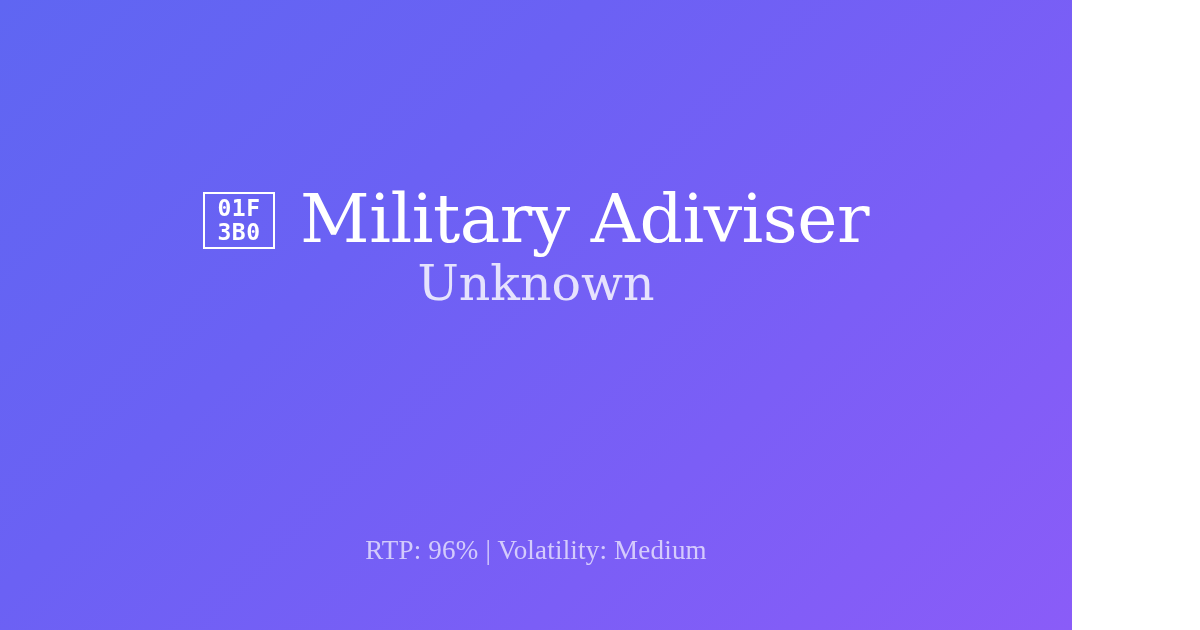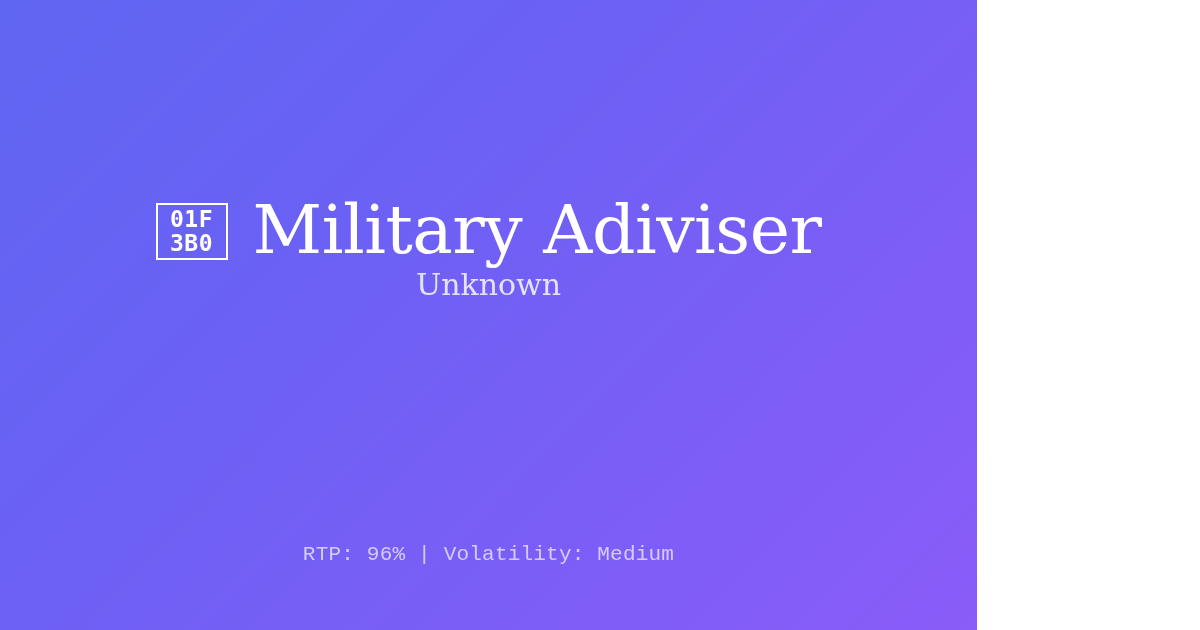--- a/index.html
+++ b/index.html
@@ -8,21 +8,21 @@
   }
   body {
     width: 1200px;
     height: 630px;
     overflow: hidden;
     font-family: "DejaVu Serif", "Liberation Serif", serif;
   }
 
   .card {
     position: relative;
-    width: 977px;
+    width: 1072px;
     height: 630px;
     box-sizing: border-box;
     background: linear-gradient(135deg, #5f66f2 0%, #6b61f4 35%, #7b5ef6 68%, #8a5cf8 100%);
     display: flex;
     flex-direction: column;
     align-items: center;
     overflow: hidden;
   }
 
   
@@ -78,38 +78,38 @@
     font-size: 68px;
     line-height: 1.06;
     letter-spacing: -0.5px;
     white-space: nowrap;
   }
 
   .subtitle {
     color: rgba(255, 255, 255, 0.82);
     font-family: "DejaVu Serif", "Liberation Serif", serif;
     font-weight: 400;
-    font-size: 30px;
+    font-size: 49px;
     line-height: 1.2;
     text-align: center;
   }
 
   
   .footer {
     position: absolute;
     left: 0;
     right: 0;
     bottom: 62px;
     text-align: center;
   }
   .footer-text {
     color: rgba(255, 255, 255, 0.68);
-    font-family: Liberation Mono, monospace;
+    font-family: Liberation Serif, serif;
     font-weight: 400;
-    font-size: 21px;
+    font-size: 27px;
     line-height: 1.3;
     letter-spacing: 0.2px;
   }
 </style>
 </head>
 <body>
 
 <div class="card">
 
   <div class="hero">

